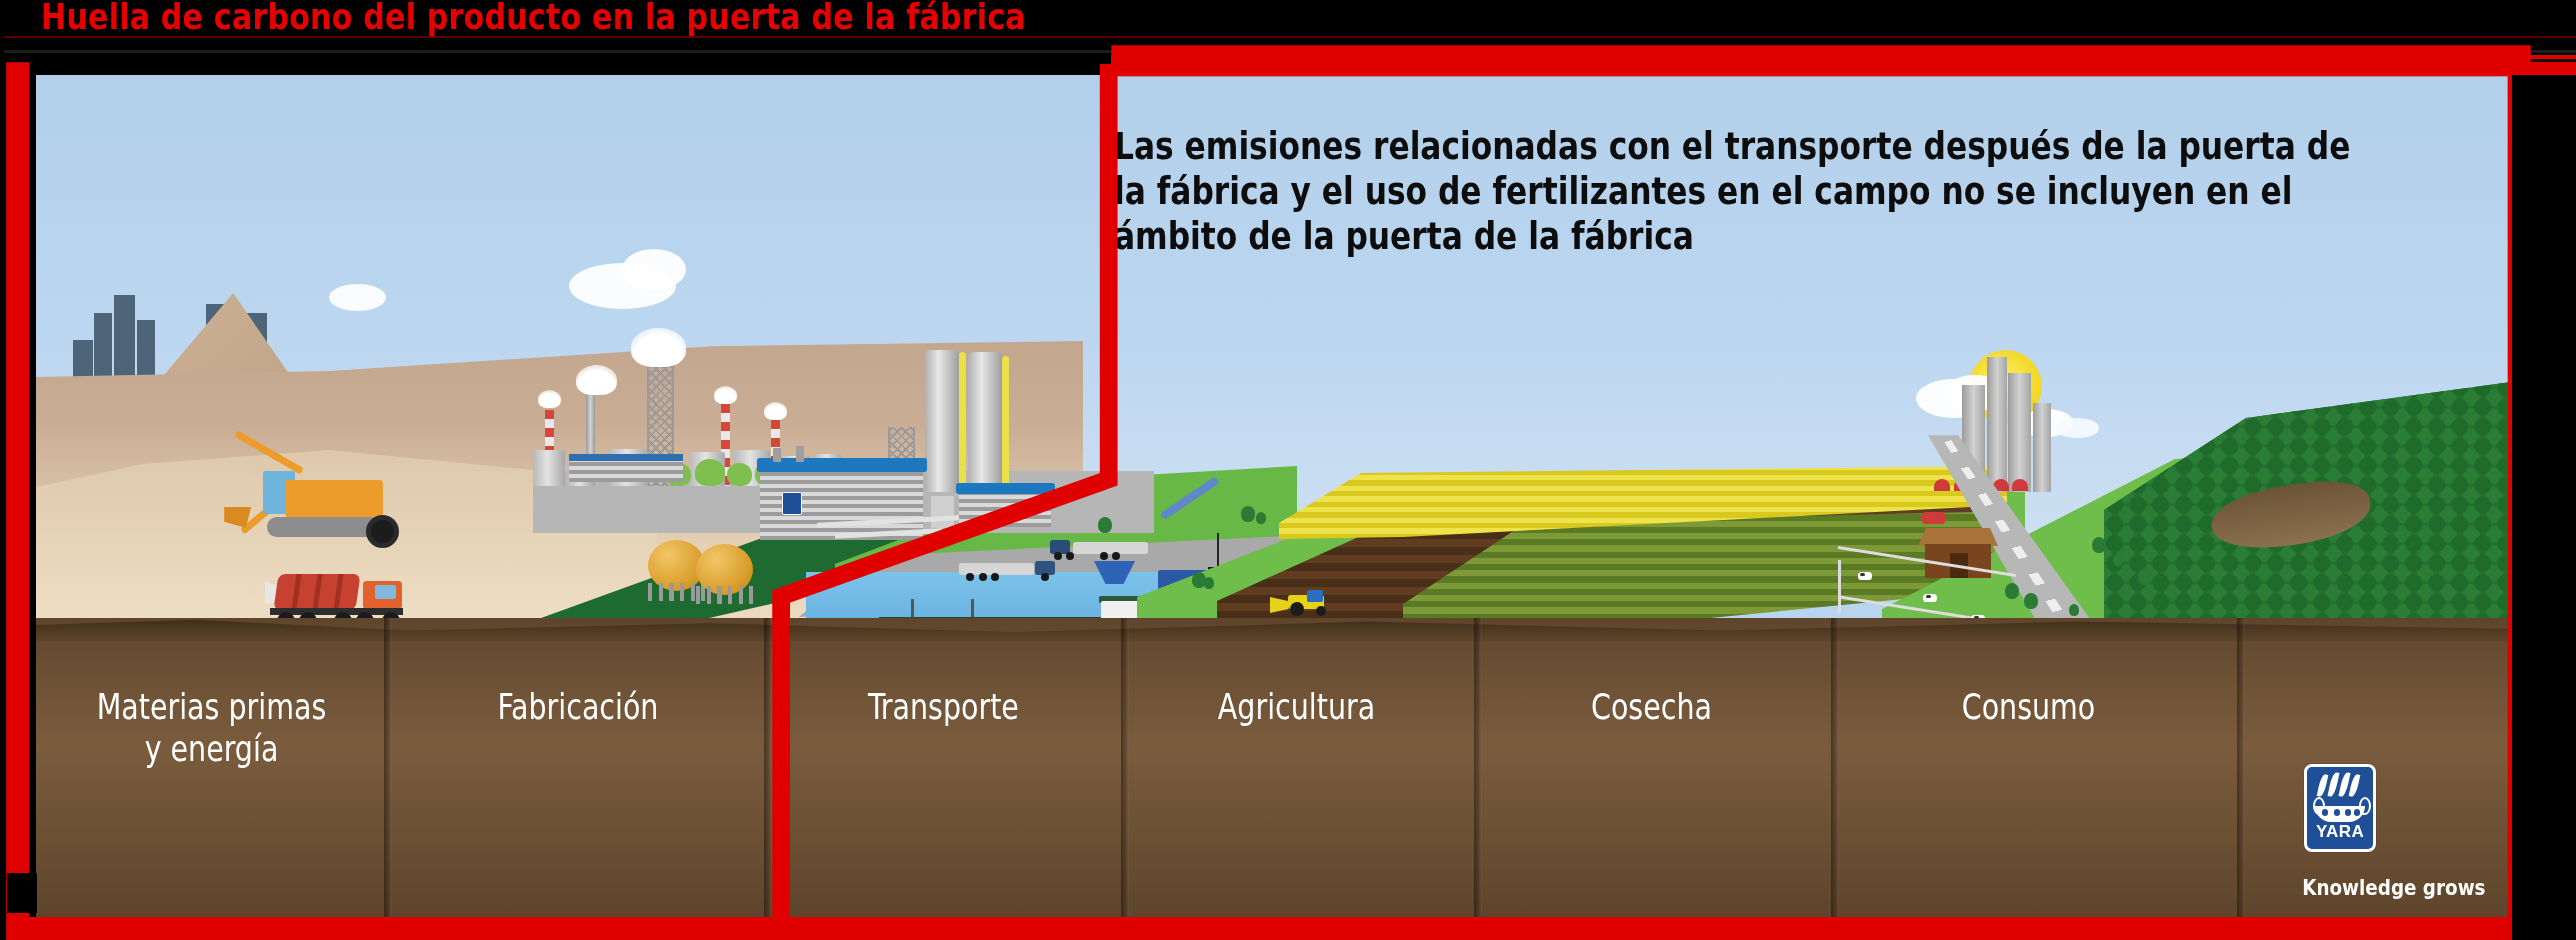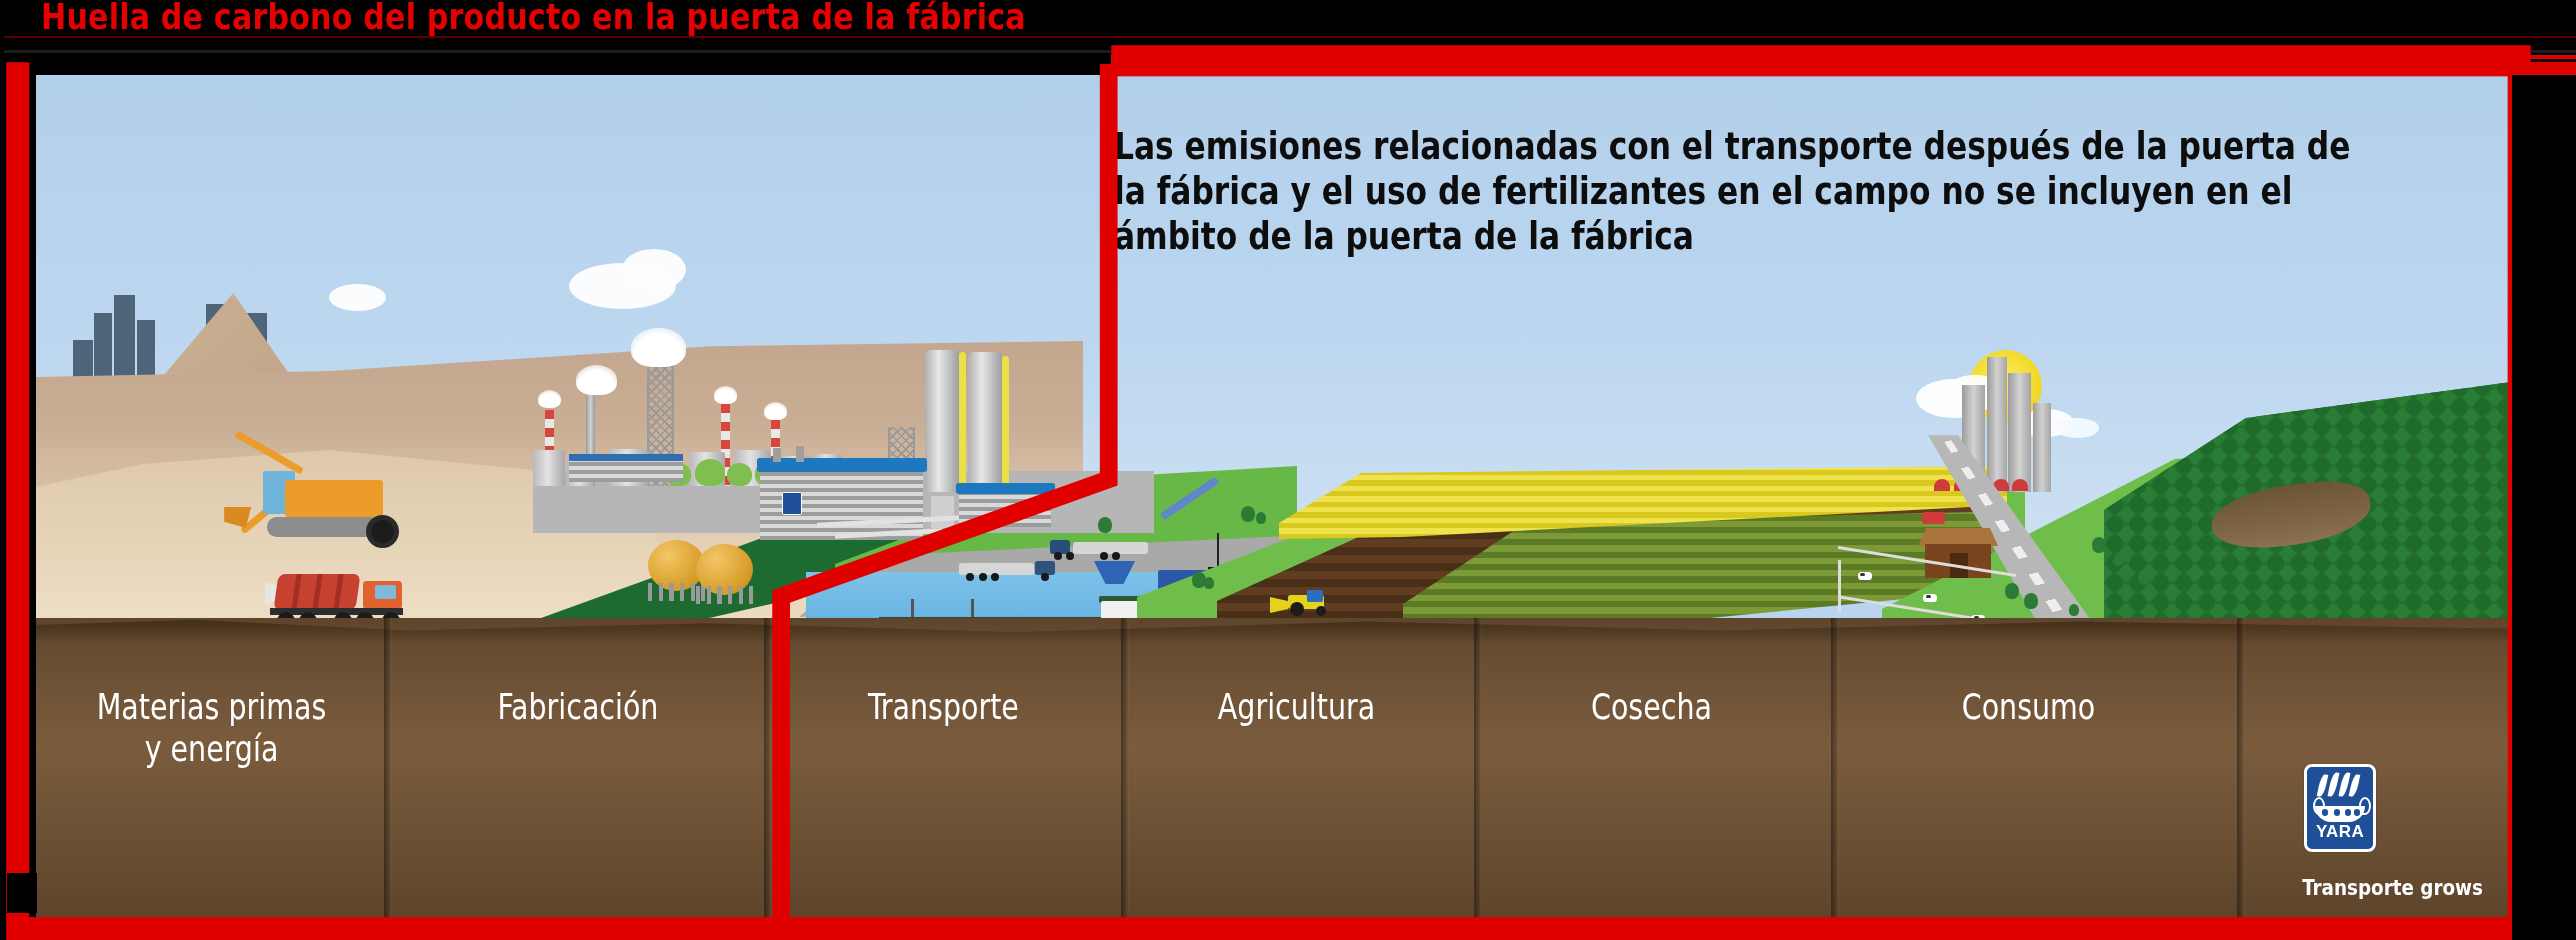--- a/index.html
+++ b/index.html
@@ -474,21 +474,21 @@
           <div class="ship-hull"></div>
           <div class="ship-prow" style="left:-1.8px;"></div>
           <div class="ship-prow" style="left:44px;transform:scaleX(-1);"></div>
           <div class="shield" style="left:7px;"></div>
           <div class="shield" style="left:18.6px;"></div>
           <div class="shield" style="left:30px;"></div>
           <div class="shield" style="left:39px;"></div>
         </div>
         <div class="yara-word">YARA</div>
       </div>
-      <div class="yara-tag">Transporte grows</div>
+      <div class="yara-tag">Knowledge grows</div>
     </div>
 
   </div>
 
   <div class="callout">Las emisiones relacionadas con el transporte después de la puerta de la fábrica y el uso de fertilizantes en el campo no se incluyen en el ámbito de la puerta de la fábrica</div>
 
   <svg class="scope" viewBox="0 0 2902 1059" preserveAspectRatio="none">
 
     <path d="M 20 70 L 20 1046 L 2838 1046 L 2838 64 L 1252 64" fill="none" stroke="#e00000" stroke-width="26"></path>
 

